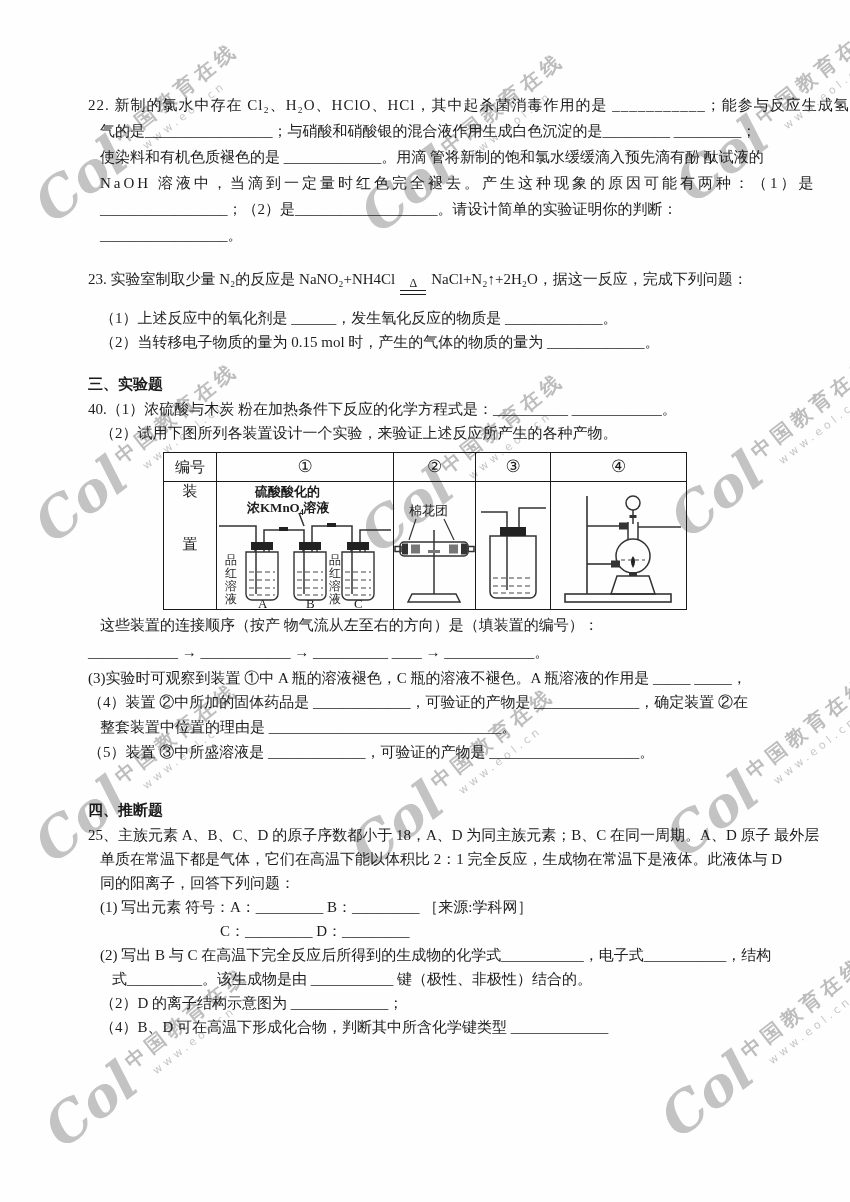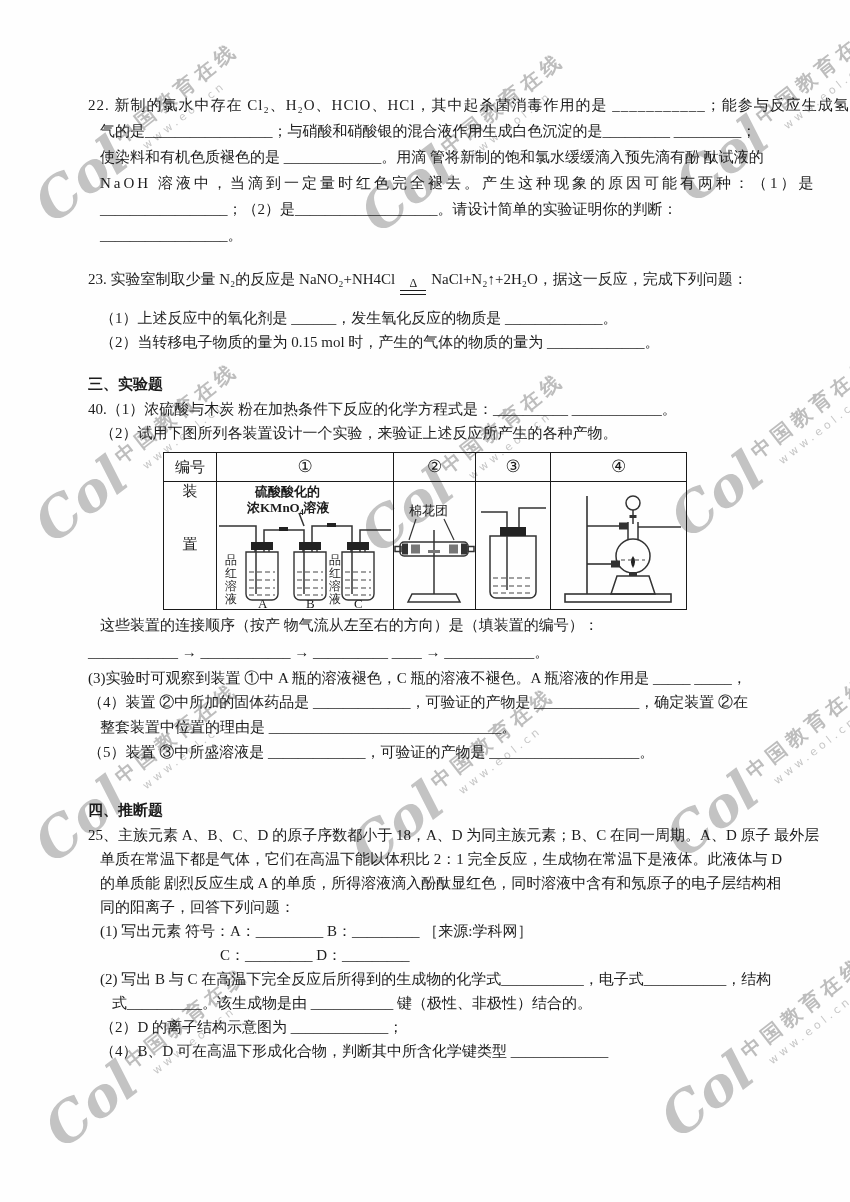--- a/index.html
+++ b/index.html
@@ -308,21 +308,20 @@
       <div class="line lh24" style="height:25px;line-height:25px;">（5）装置 ③中所盛溶液是 _____________，可验证的产物是 ____________________。</div>
     </div>
 
     <div class="block" id="sec4" style="top:798px;">
       <div class="line bold lh24">四、推断题</div>
     </div>
 
     <div class="block lh24" id="q25" style="top:823px;">
       <div class="line">25、主族元素 A、B、C、D 的原子序数都小于 18，A、D 为同主族元素；B、C 在同一周期。A、D 原子 最外层</div>
       <div class="line ind">单质在常温下都是气体，它们在高温下能以体积比 2：1 完全反应，生成物在常温下是液体。此液体与 D</div>
-      <div class="line ind">的单质能 剧烈反应生成 A 的单质，所得溶液滴入酚酞显红色，同时溶液中含有和氖原子的电子层结构相</div>
       <div class="line ind">同的阳离子，回答下列问题：</div>
       <div class="line ind">
         <span>(1) 写出元素 符号：A：_________ B：_________</span>
         <span class="src-tag">［来源:学科网］</span>
       </div>
       <div class="line ind2">C：_________ D：_________</div>
       <div class="line ind">(2) 写出 B 与 C 在高温下完全反应后所得到的生成物的化学式___________，电子式___________，结构</div>
       <div class="line" style="padding-left:24px;">式__________。该生成物是由 ___________ 键（极性、非极性）结合的。</div>
       <div class="line ind">（2）D 的离子结构示意图为 _____________；</div>
       <div class="line ind">（4）B、D 可在高温下形成化合物，判断其中所含化学键类型 _____________</div>

